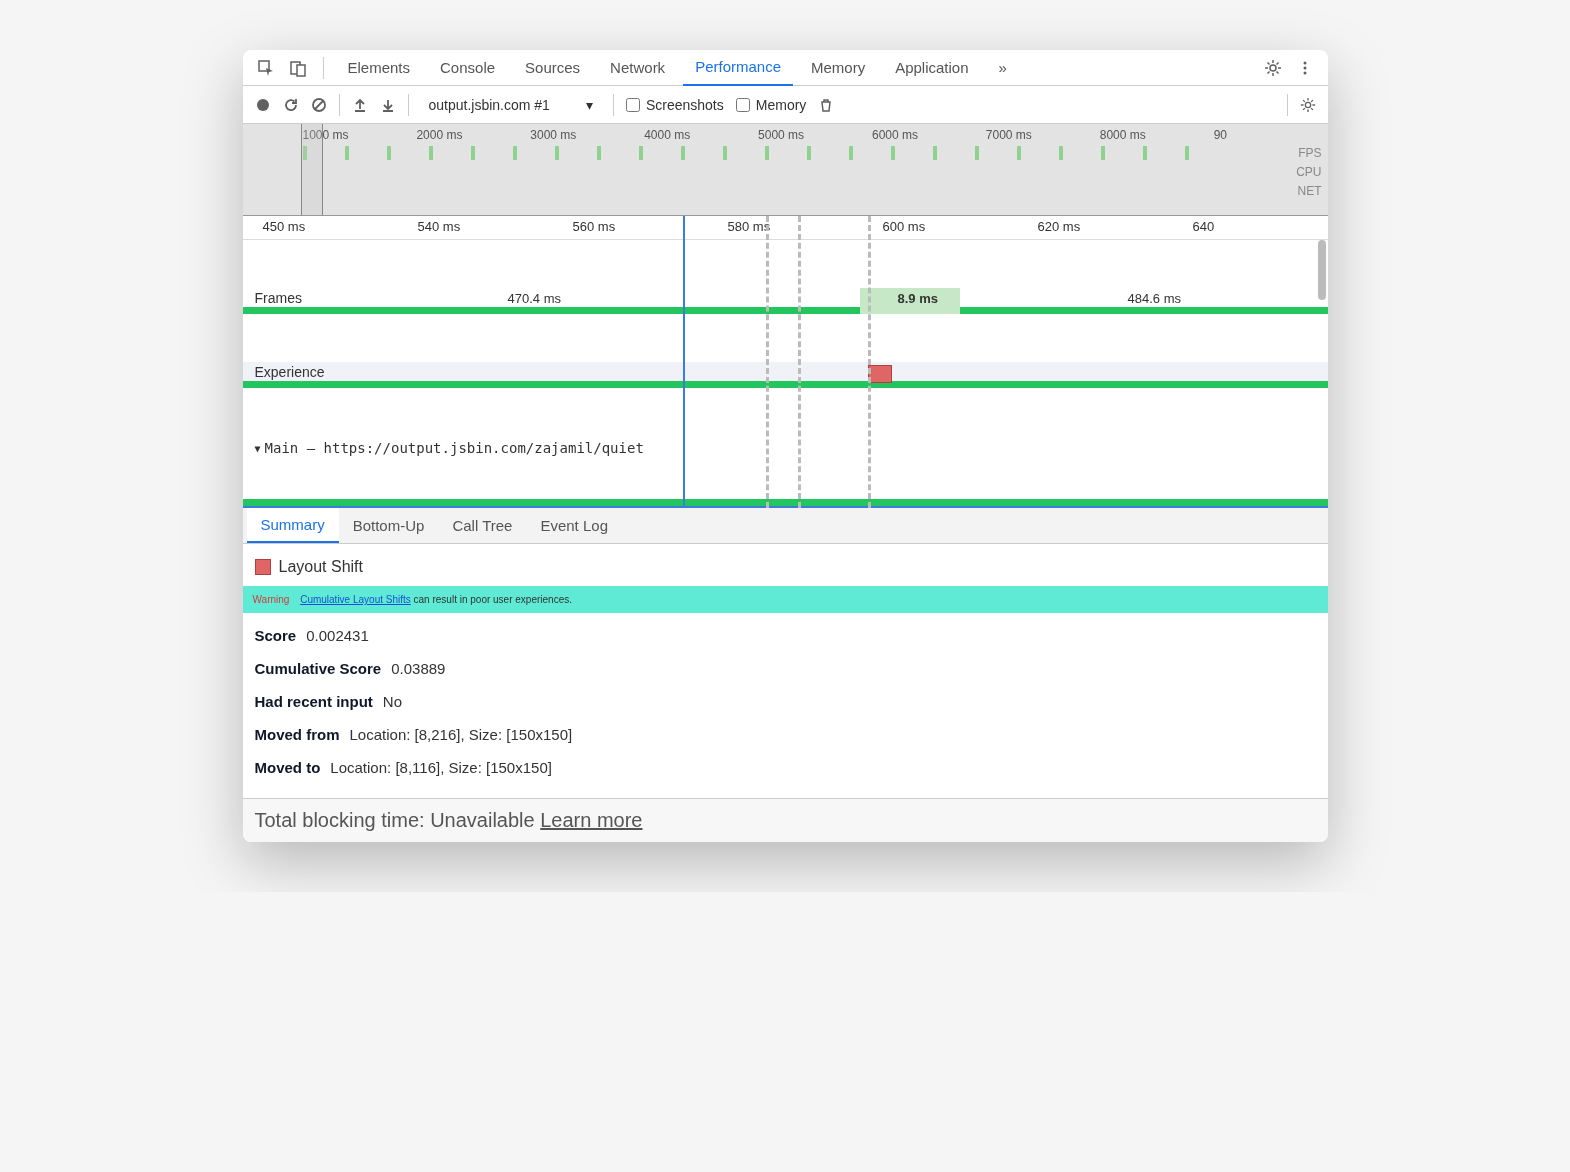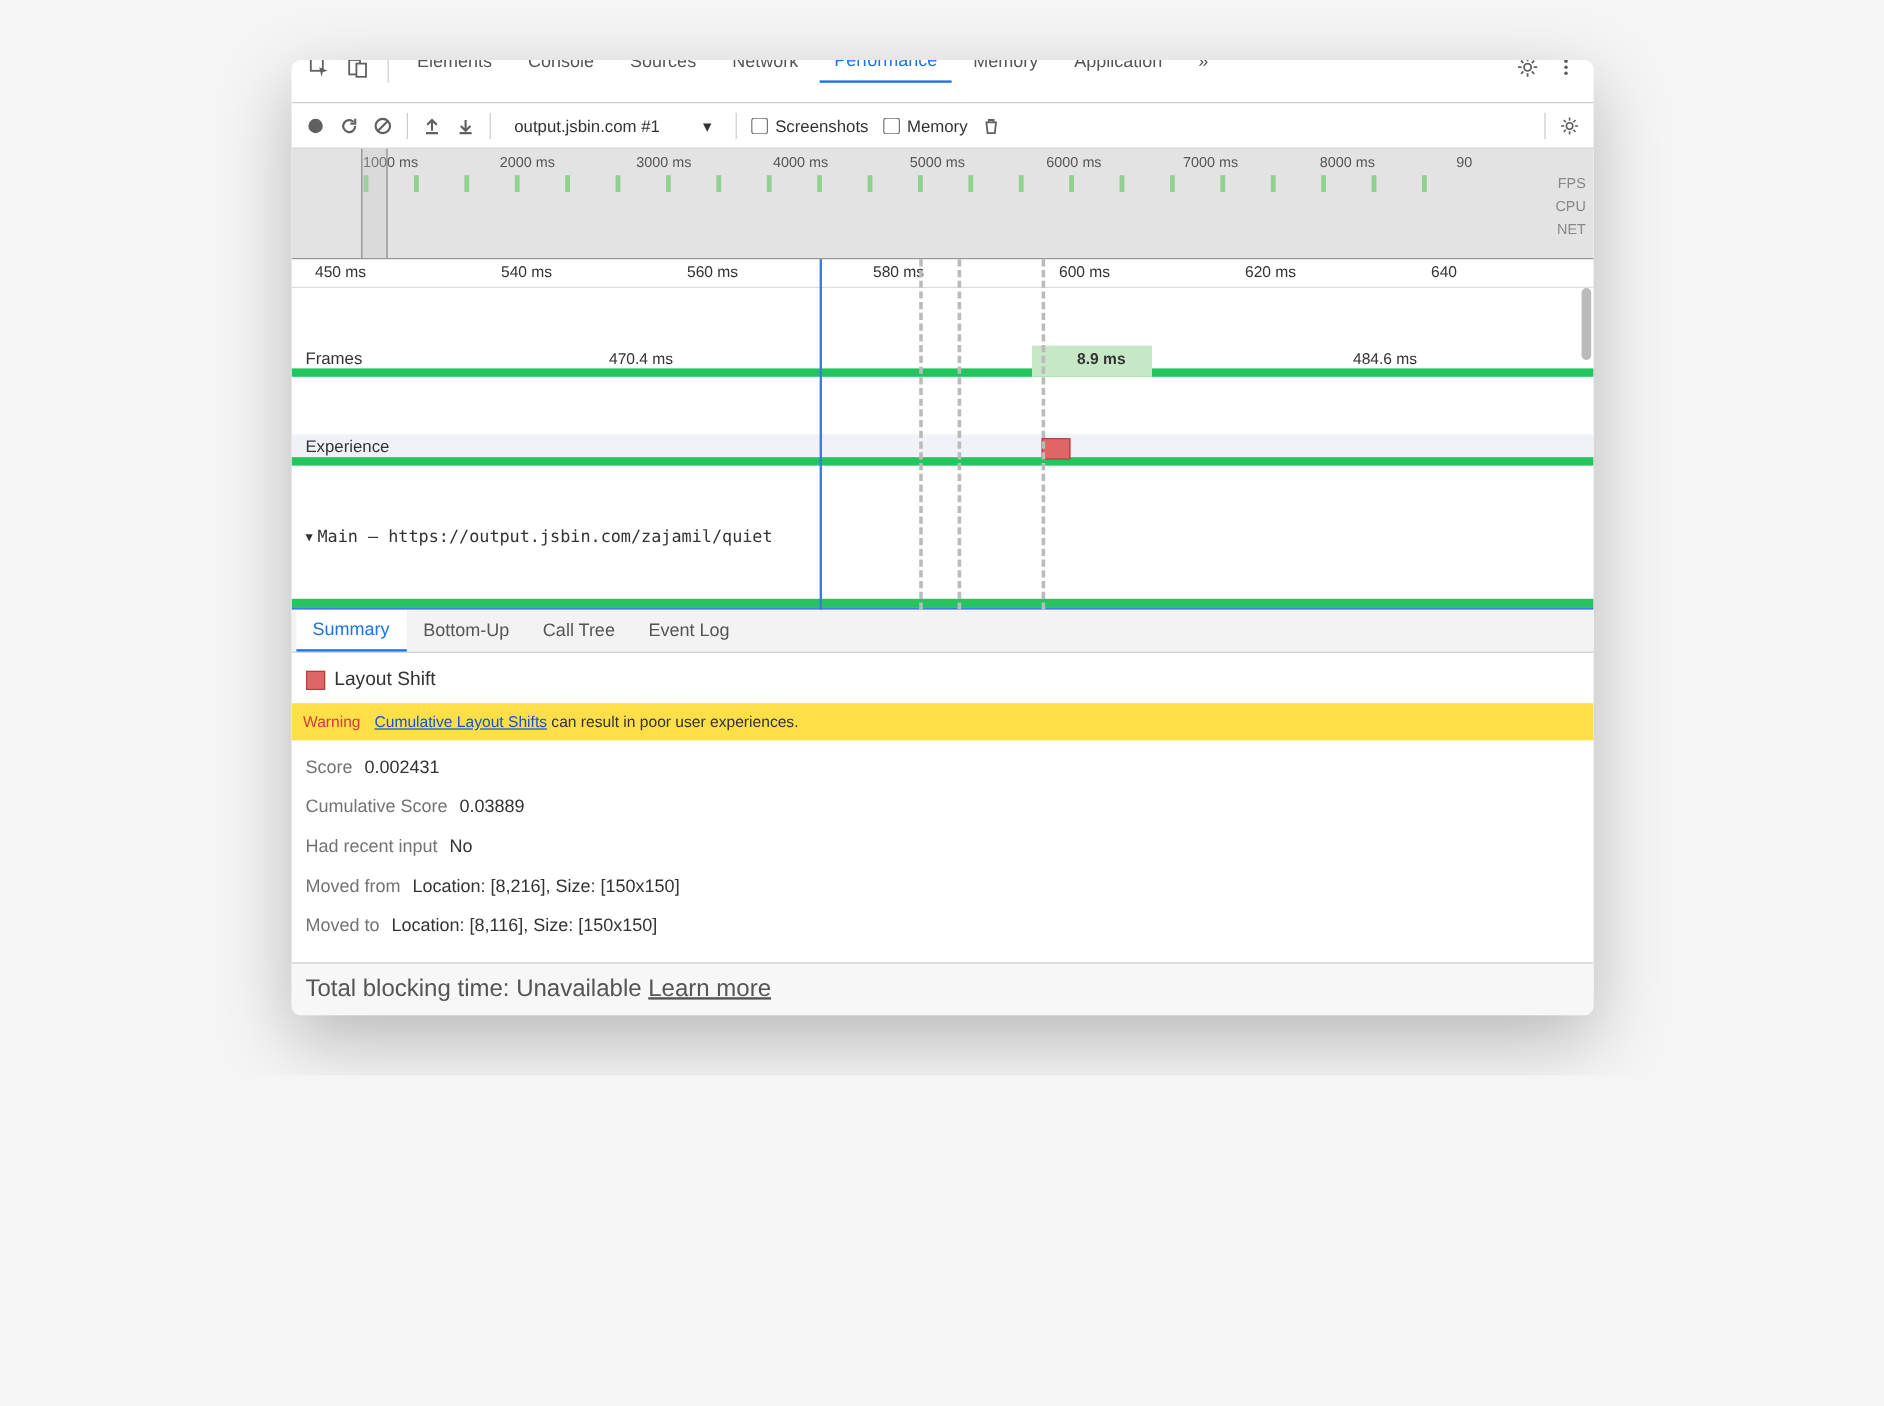--- a/index.html
+++ b/index.html
@@ -33,21 +33,21 @@
 .dot { width: 12px; height: 12px; border-radius: 50%; }
 .dot.red { background: #ff5f57; }
 .dot.yellow { background: #febc2e; }
 .dot.green { background: #28c840; }
 .titlebar .title {
   position: absolute; left: 0; right: 0; text-align: center;
   color: #ddd; font-size: 14px;
 }
 
 .tabs {
-  display: flex; align-items: flex-end; height: 36px;
+  display: flex; align-items: center; height: 36px;
   border-bottom: 1px solid #ccc; padding: 16px 10px; gap: 6px;
 }
 .tabs .icon-btn {
   width: 26px; height: 26px; display: flex; align-items: center; justify-content: center;
   color: #606060; cursor: pointer;
 }
 .tabs .divider { width: 1px; height: 22px; background: #ccc; margin: 0 6px; }
 .tabs .tab {
   padding: 0 12px; height: 36px; display: flex; align-items: center;
   color: #555; font-size: 15px; cursor: pointer;
@@ -107,26 +107,26 @@
   display: flex; height: 36px; border-bottom: 1px solid #ccc;
   background: #f3f3f3; padding-left: 4px;
 }
 .detail-tabs .dtab { padding: 0 14px; display:flex; align-items:center; font-size:15px; color:#555; cursor:pointer;}
 .detail-tabs .dtab.active { color:#1a73e8; border-bottom:2px solid #1a73e8; background:#fff;}
 
 .summary { padding: 10px 12px 0 12px; }
 .summary .hdr { display:flex; align-items:center; gap:8px; padding:4px 0; font-size:16px;}
 .summary .swatch { width:16px; height:16px; background:#e06666; border:1px solid #b04040;}
 .summary .warning {
-  background:#fde047; padding:8px 10px; margin:6px -12px; font-size:13px;
+  background:#5eead4; padding:8px 10px; margin:6px -12px; font-size:10px;
 }
 .summary .warning .wlabel { color:#d23c3c; margin-right:8px;}
 .summary .warning a { color:#1a4fd6; text-decoration:underline;}
 .summary .kv { padding: 8px 0; font-size:15px; }
-.summary .kv .k { color:#737373; margin-right:10px; }
+.summary .kv .k { color:#0f172a; margin-right:10px;font-weight:bold; }
 .footer {
   margin-top: 14px; border-top:1px solid #ccc; background:#f7f7f7;
   padding: 10px 12px; font-size:20px; color:#555;
 }
 .footer a { color:#555; text-decoration:underline; cursor:pointer;}
 .scrollthumb { position:absolute; right:2px; width:8px; height:60px; background:#bbb; border-radius:4px;}
 .timeline-wrap { position:relative; }
 svg { display:block; }
 </style>
 </head>

